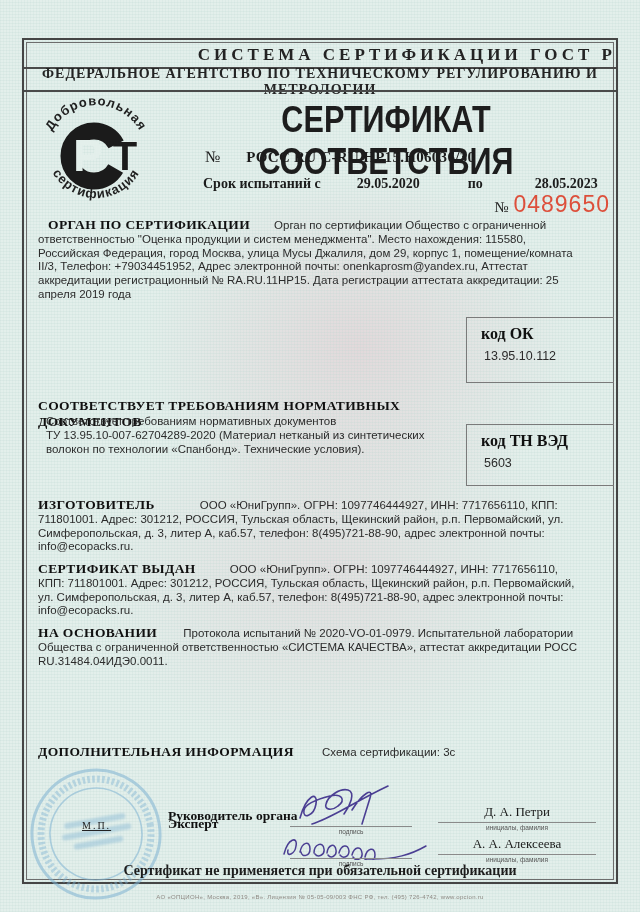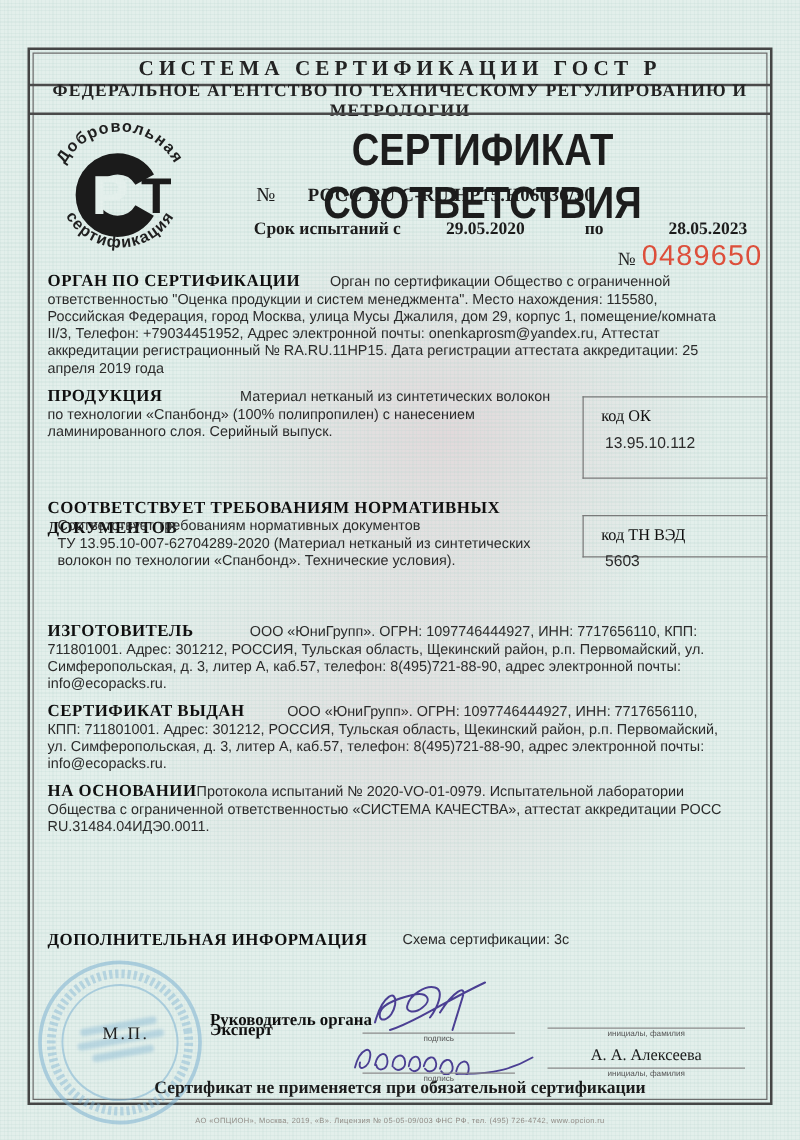--- a/index.html
+++ b/index.html
@@ -11,51 +11,51 @@
       repeating-linear-gradient(0deg, rgba(183,212,206,.20) 0 1px, rgba(255,255,255,0) 1px 3px),
       repeating-linear-gradient(90deg, rgba(183,212,206,.16) 0 1px, rgba(255,255,255,0) 1px 3px),
       radial-gradient(ellipse 300px 240px at 56% 38%, rgba(224,186,196,.42), rgba(224,186,196,0) 72%),
       radial-gradient(ellipse 340px 260px at 52% 63%, rgba(224,186,196,.30), rgba(224,186,196,0) 72%);
     font-family:"Liberation Sans",sans-serif;
   }
   .abs{position:absolute;}
   .frame{left:22px;top:38px;width:596px;height:846px;border:2px solid #454545;box-sizing:border-box;}
   .frame-inner{position:absolute;inset:2px;border:1px solid #6d6d6d;}
   .hline{left:24px;width:592px;height:0;border-top:2px solid #4a4a4a;}
-  .h-system{left:24px;top:45px;width:592px;text-align:center;font-family:"Liberation Serif",serif;
+  .h-system{left:24px;top:45px;width:592px;text-align:right;font-family:"Liberation Serif",serif;
     font-weight:bold;font-size:17px;letter-spacing:4px;color:#232323;}
   .h-agency{left:24px;top:66px;width:592px;text-align:center;font-family:"Liberation Serif",serif;
     font-weight:bold;font-size:14px;letter-spacing:1px;color:#232323;}
   .doc-title{left:156px;top:99px;width:460px;text-align:center;font-weight:bold;font-size:36px;
     color:#1d1d1d;transform:scaleX(.85);transform-origin:center;letter-spacing:0;}
   .num-row{left:205px;top:148px;font-family:"Liberation Serif",serif;font-size:16px;color:#1c1c1c;}
   .num-value{font-weight:bold;font-size:15px;margin-left:26px;letter-spacing:.3px;}
   .valid-row{left:203px;top:176px;font-family:"Liberation Serif",serif;font-weight:bold;
     font-size:14px;color:#1c1c1c;}
   .valid-from{margin-left:36px;}
   .valid-po{margin-left:48px;font-weight:bold;}
   .valid-to{margin-left:52px;}
   .form-num{left:430px;top:191px;width:180px;text-align:right;}
   .form-num .no{font-family:"Liberation Serif",serif;font-size:15px;color:#232323;margin-right:5px;}
   .form-num .digits{font-size:23px;color:#dd4f3b;letter-spacing:1px;}
   .sec{margin:0;color:#2b2b2b;font-size:11.5px;line-height:13.8px;}
   .slabel{font-family:"Liberation Serif",serif;font-weight:bold;font-size:13.5px;color:#101010;letter-spacing:.4px;}
   .stext{font-size:11.5px;color:#2b2b2b;}
-  .mr24{margin-right:24px;} .mr62{margin-right:62px;} .mr45{margin-right:45px;}
-  .mr34{margin-right:34px;margin-top:36px;} .mr26{}
+  .mr24{margin-right:24px;margin-left:10px;} .mr62{margin-right:62px;} .mr45{margin-right:45px;}
+  .mr34{margin-right:34px;margin-top:36px;} .mr26{margin-right:26px;}
   .codebox{border-top:1px solid #7a7a7a;border-left:1px solid #7a7a7a;border-bottom:1px solid #7a7a7a;
     box-sizing:border-box;padding:7px 0 0 14px;}
-  .codelabel{font-family:"Liberation Serif",serif;font-weight:normal;font-size:13px;color:#101010;}
+  .codelabel{font-family:"Liberation Serif",serif;font-weight:bold;font-size:16px;color:#101010;}
   .codevalue{font-size:12.5px;color:#2b2b2b;margin-top:6px;margin-left:3px;}
   .block-lines span{display:block;}
   .role{font-family:"Liberation Serif",serif;font-weight:bold;font-size:13.5px;color:#101010;}
   .sigline{height:0;border-top:1px solid #8a8a8a;}
   .caption{font-size:6.5px;color:#555;text-align:center;}
   .name{font-family:"Liberation Serif",serif;font-size:13px;color:#1a1a1a;text-align:center;}
-  .mp{font-family:"Liberation Serif",serif;font-size:14px;letter-spacing:2px;color:#222;}
+  .mp{font-family:"Liberation Serif",serif;font-size:10px;letter-spacing:2px;color:#222;text-decoration:underline;}
   .notice{left:24px;top:863px;width:592px;text-align:center;font-family:"Liberation Serif",serif;
     font-weight:bold;font-size:14px;color:#1c1c1c;}
   .fineprint{left:0;top:894px;width:640px;text-align:center;font-size:6px;color:#8f8a84;letter-spacing:.3px;}
   .stamp{opacity:.55;transform:rotate(-10deg);}
   svg text{font-family:"Liberation Sans",sans-serif;}
 </style>
 </head>
 <body>
 
 <div class="page">
@@ -96,36 +96,33 @@
   </div>
 
   <div class="abs form-num">
     <span class="no">№</span><span class="digits">0489650</span>
   </div>
 
   <p class="abs sec" style="left:38px;top:218px;width:545px">
     <span class="slabel mr24">ОРГАН ПО СЕРТИФИКАЦИИ</span><span class="stext">Орган по сертификации Общество с ограниченной ответственностью "Оценка продукции и систем менеджмента". Место нахождения: 115580, Российская Федерация, город Москва, улица Мусы Джалиля, дом 29, корпус 1, помещение/комната II/3, Телефон: +79034451952, Адрес электронной почты: onenkaprosm@yandex.ru, Аттестат аккредитации регистрационный № RA.RU.11НР15. Дата регистрации аттестата аккредитации: 25 апреля 2019 года</span>
   </p>
 
-  <p class="abs sec" style="left:38px;top:310px;width:416px">
-    <span class="slabel mr62">ПРОДУКЦИЯ</span><span class="stext">Материал нетканый из синтетических волокон по технологии «Спанбонд» (100% полипропилен) с нанесением ламинированного слоя. Серийный выпуск.</span>
-  </p>
 
   <div class="abs codebox" style="left:466px;top:317px;width:148px;height:66px">
     <div class="codelabel">код ОК</div>
     <div class="codevalue">13.95.10.112</div>
   </div>
 
   <div class="abs slabel" style="left:38px;top:398px;width:420px">СООТВЕТСТВУЕТ ТРЕБОВАНИЯМ НОРМАТИВНЫХ ДОКУМЕНТОВ</div>
   <p class="abs sec stext block-lines" style="left:46px;top:415px;width:404px">
     <span>Соответствует требованиям нормативных документов</span>
     <span>ТУ 13.95.10-007-62704289-2020 (Материал нетканый из синтетических волокон по технологии «Спанбонд». Технические условия).</span>
   </p>
 
-  <div class="abs codebox" style="left:466px;top:412px;width:148px;height:34px">
+  <div class="abs codebox" style="left:466px;top:424px;width:148px;height:62px">
     <div class="codelabel">код ТН ВЭД</div>
     <div class="codevalue">5603</div>
   </div>
 
   <p class="abs sec" style="left:38px;top:498px;width:545px">
     <span class="slabel mr45">ИЗГОТОВИТЕЛЬ</span><span class="stext">ООО «ЮниГрупп». ОГРН: 1097746444927, ИНН: 7717656110, КПП: 711801001. Адрес: 301212, РОССИЯ, Тульская область, Щекинский район, р.п. Первомайский, ул. Симферопольская, д. 3, литер А, каб.57, телефон: 8(495)721-88-90, адрес электронной почты: info@ecopacks.ru.</span>
   </p>
 
   <p class="abs sec" style="left:38px;top:562px;width:545px">
     <span class="slabel mr34">СЕРТИФИКАТ ВЫДАН</span><span class="stext">ООО «ЮниГрупп». ОГРН: 1097746444927, ИНН: 7717656110, КПП: 711801001. Адрес: 301212, РОССИЯ, Тульская область, Щекинский район, р.п. Первомайский, ул. Симферопольская, д. 3, литер А, каб.57, телефон: 8(495)721-88-90, адрес электронной почты: info@ecopacks.ru.</span>
@@ -154,20 +151,21 @@
     </g>
   </svg>
   <div class="abs mp" style="left:82px;top:820px">М.П.</div>
 
   <div class="abs role" style="left:168px;top:808px">Руководитель органа</div>
   <svg class="abs" style="left:292px;top:784px" width="115" height="44" viewBox="0 0 115 44">
     <path d="M8,34 C14,12 26,6 24,20 C22,32 10,36 12,26 C14,18 30,14 38,12 C50,9 54,16 46,22 C40,27 32,26 34,20 C36,12 48,4 56,6 C64,8 58,22 52,30 M60,26 C70,10 82,2 78,14 L70,40 M20,40 C40,34 62,18 96,2" fill="none" stroke="#4b3f93" stroke-width="1.6" stroke-linecap="round"></path>
   </svg>
   <div class="abs sigline" style="left:290px;top:826px;width:122px"></div>
   <div class="abs caption" style="left:290px;top:828px;width:122px">подпись</div>
+  <div class="abs name" style="left:438px;top:804px;width:158px">Д. А. Петри</div>
   <div class="abs sigline" style="left:438px;top:822px;width:158px"></div>
   <div class="abs caption" style="left:438px;top:824px;width:158px">инициалы, фамилия</div>
 
   <div class="abs role" style="left:168px;top:816px">Эксперт</div>
   <svg class="abs" style="left:280px;top:832px" width="148" height="28" viewBox="0 0 148 28">
     <path d="M4,22 C8,6 18,4 16,14 C15,22 6,26 8,18 M20,20 c2,-10 10,-12 10,-3 c0,7 -8,9 -9,3 m13,1 c0,-9 9,-12 10,-4 c1,6 -6,9 -9,5 m12,-1 c1,-8 8,-11 9,-3 c1,6 -5,9 -8,5 m11,-2 c2,-8 9,-10 10,-2 c0,6 -6,8 -9,4 m12,0 c2,-8 9,-10 10,-2 c1,6 -6,9 -9,4 m12,0 c2,-9 10,-11 10,-2 c0,7 -7,9 -10,4 C116,28 132,22 146,14" fill="none" stroke="#4b3f93" stroke-width="1.5" stroke-linecap="round"></path>
   </svg>
   <div class="abs sigline" style="left:290px;top:858px;width:122px"></div>
   <div class="abs caption" style="left:290px;top:860px;width:122px">подпись</div>
   <div class="abs name" style="left:438px;top:836px;width:158px">А. А. Алексеева</div>

